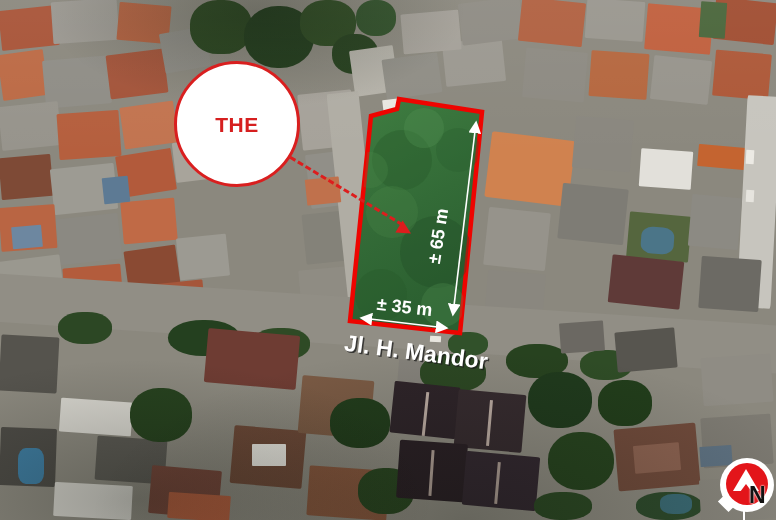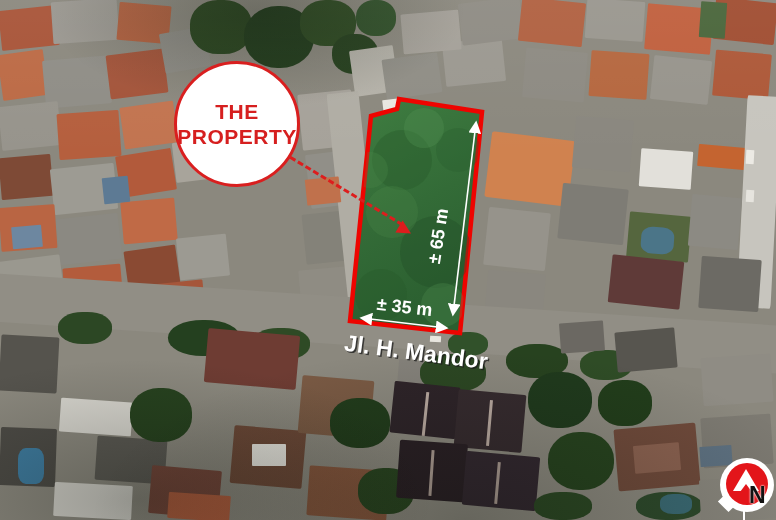--- a/index.html
+++ b/index.html
@@ -210,21 +210,20 @@
       <text transform="translate(345,352) rotate(7.5)" fill="#1c1c1c" opacity="0.75">Jl. H. Mandor</text>
       <text transform="translate(343.5,350.5) rotate(7.5)" fill="#ffffff">Jl. H. Mandor</text>
     </g>
   </svg>
 
   <div class="connector"></div>
   <div class="arrowhead"></div>
 
   <div class="callout">
     <div class="l1">THE</div>
-    <div class="l2">PROPERTY</div>
   </div>
 
   <div class="compass">
     <div class="tail"></div>
     <div class="stem"></div>
     <div class="badge"></div>
     <div class="red"></div>
     <div class="arrow-tri"></div>
     <div class="arrow-notch"></div>
     <div class="n">N</div>

